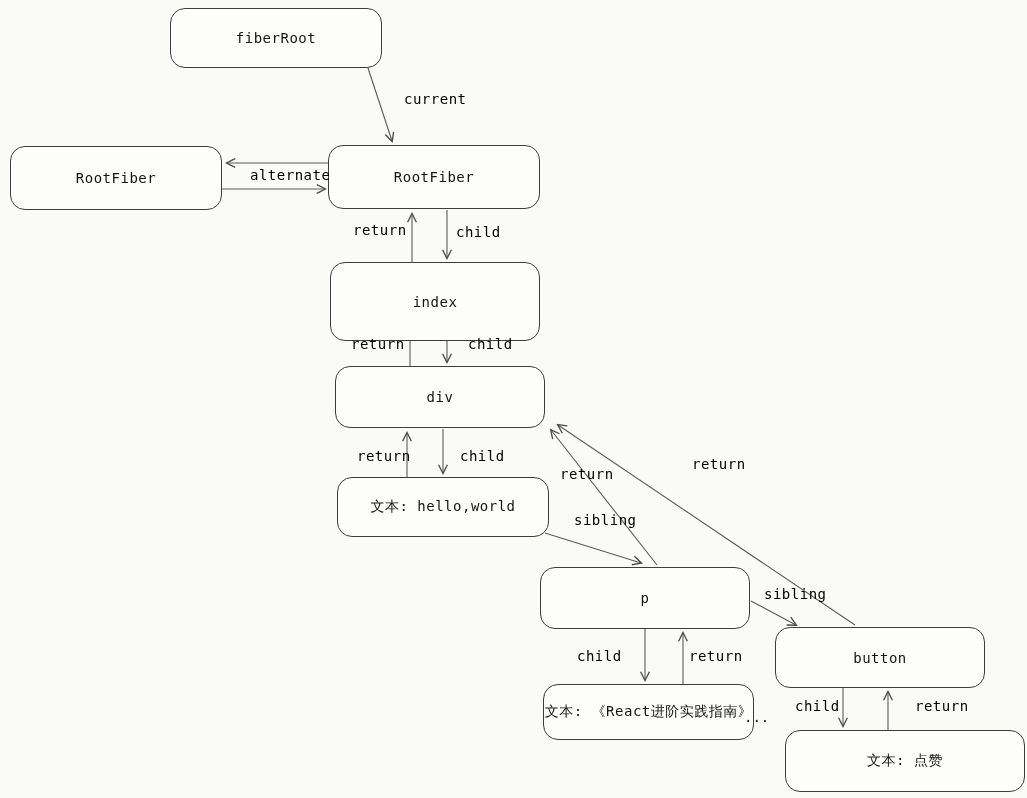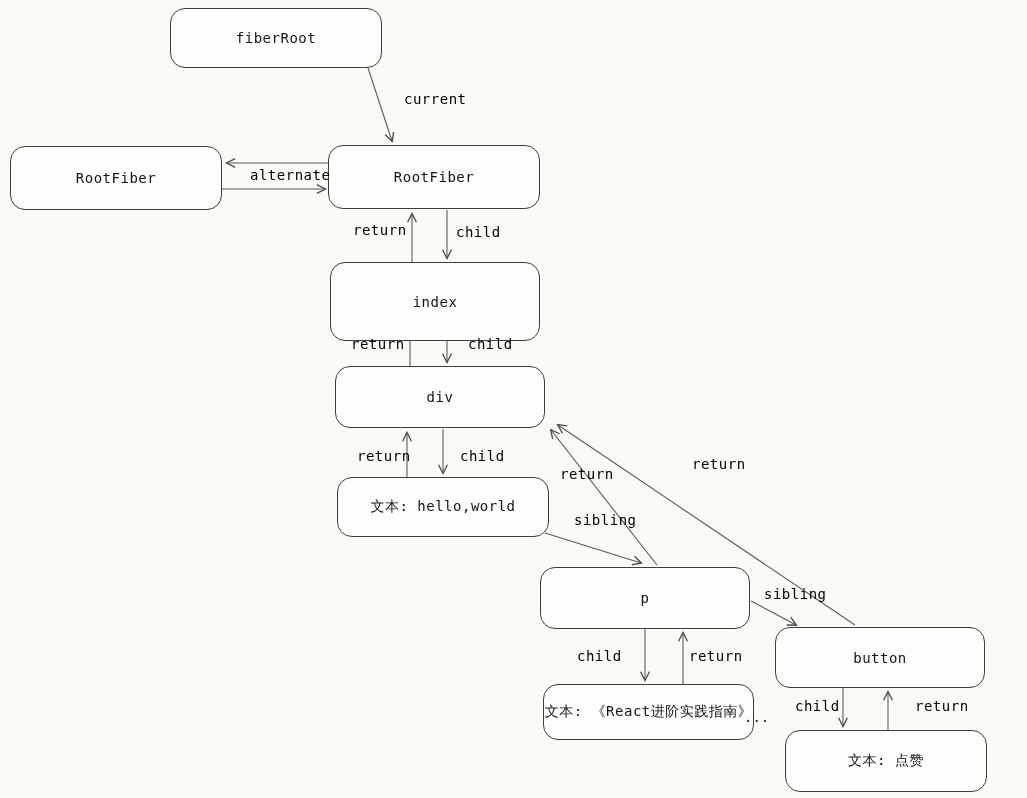--- a/index.html
+++ b/index.html
@@ -83,21 +83,21 @@
 
   <div class="node" style="left:170px; top:8px;   width:212px; height:60px;">fiberRoot</div>
   <div class="node" style="left:10px;  top:146px; width:212px; height:64px;">RootFiber</div>
   <div class="node" style="left:328px; top:145px; width:212px; height:64px;">RootFiber</div>
   <div class="node" style="left:330px; top:262px; width:210px; height:79px;">index</div>
   <div class="node" style="left:335px; top:366px; width:210px; height:62px;">div</div>
   <div class="node" style="left:337px; top:477px; width:212px; height:60px;">文本: hello,world</div>
   <div class="node" style="left:540px; top:567px; width:210px; height:62px;">p</div>
   <div class="node" style="left:543px; top:684px; width:211px; height:56px;">文本: 《React进阶实践指南》</div>
   <div class="node" style="left:775px; top:627px; width:210px; height:61px;">button</div>
-  <div class="node" style="left:785px; top:730px; width:202px; height:62px;">文本: 点赞</div>
+  <div class="node" style="left:785px; top:730px; width:240px; height:62px;">文本: 点赞</div>
 
   <span class="ellipsis" style="left:744px; top:709px;">...</span>
 
   <span class="edge-label" style="left:404px; top:91px;">current</span>
   <span class="edge-label" style="left:250px; top:167px;">alternate</span>
   <span class="edge-label" style="left:353px; top:222px;">return</span>
   <span class="edge-label" style="left:456px; top:224px;">child</span>
   <span class="edge-label" style="left:351px; top:336px;">return</span>
   <span class="edge-label" style="left:468px; top:336px;">child</span>
   <span class="edge-label" style="left:357px; top:448px;">return</span>

